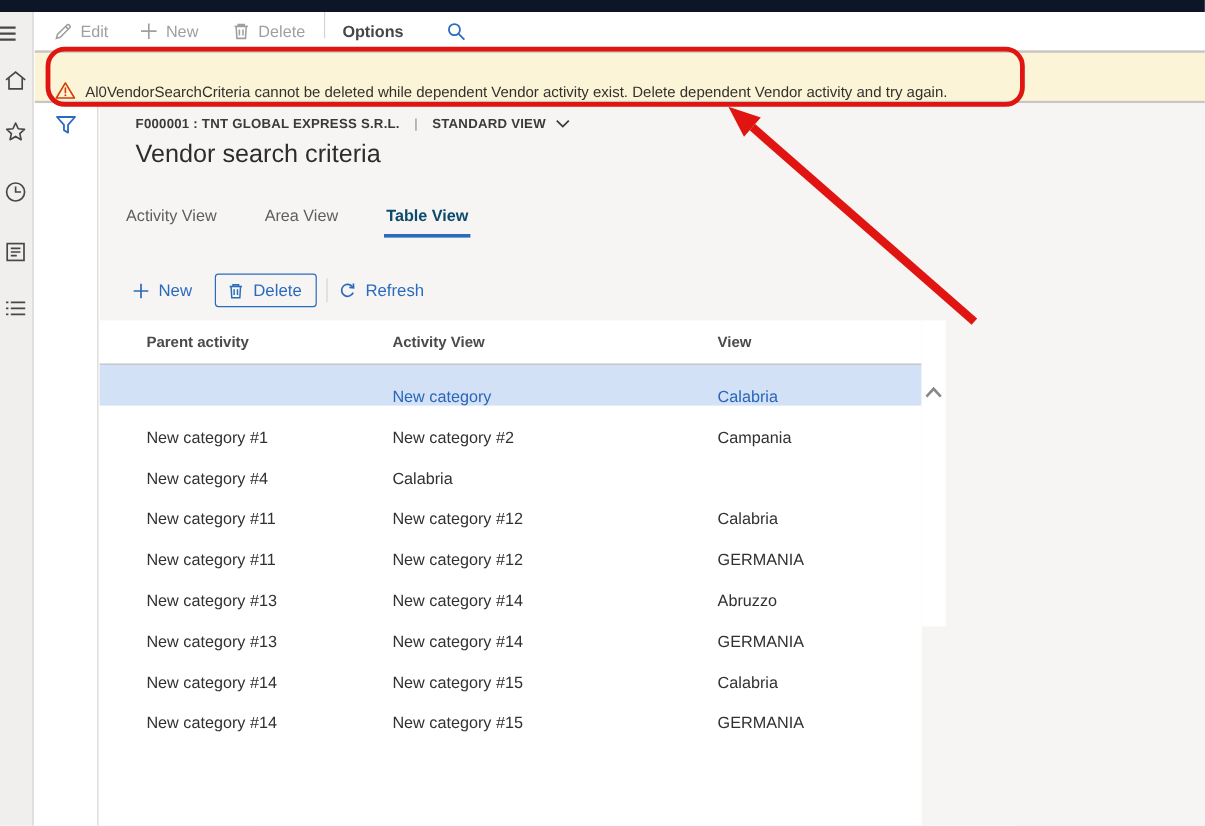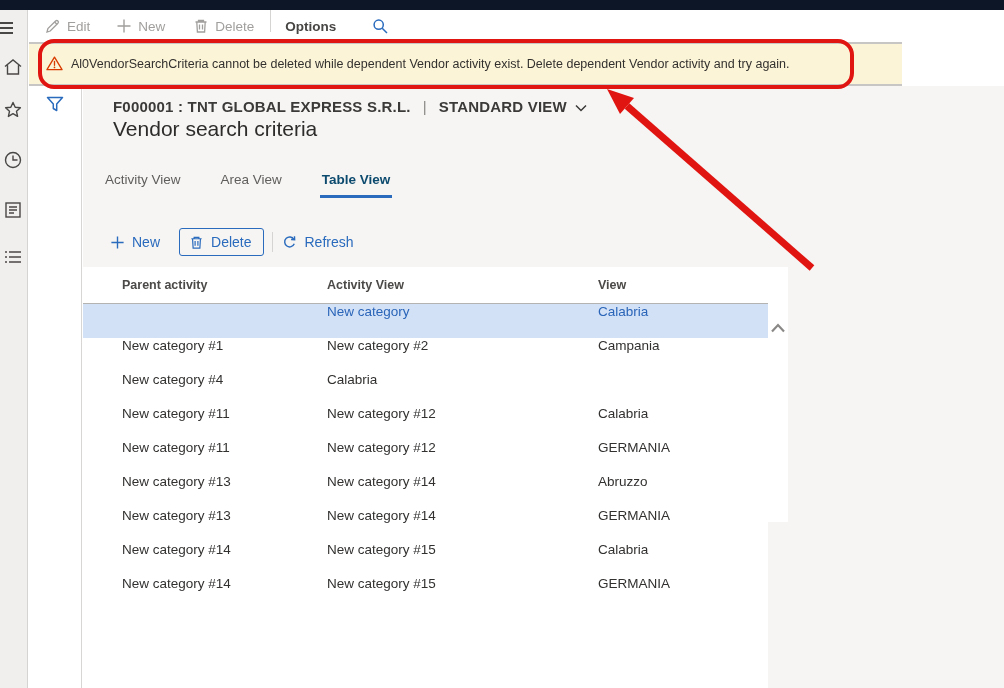--- a/index.html
+++ b/index.html
@@ -15,32 +15,32 @@
   
   #sidebar{position:absolute;left:0;top:10px;width:28px;height:678px;background:#f0efee;border-right:1px solid #d6d4d2;z-index:4}
   .sb-ic{position:absolute;left:3px;width:20px;height:20px;color:#494745;cursor:pointer}
   .sb-ic svg{width:100%;height:100%;display:block}
   
   #toolbar{position:absolute;left:29px;top:10px;width:975px;height:32px;background:#fff;display:flex;z-index:1}
   .tb-item{display:flex;align-items:center;gap:6px;font-size:13.5px;color:var(--gray-icon);margin-left:0;cursor:pointer;white-space:nowrap}
   .tb-item svg{width:16px;height:16px;display:block}
   .tb-sep{width:1px;height:22px;background:#d6d4d2;margin:0 14px 0 16px}
   
-  #banner{position:absolute;left:29px;top:42px;width:873px;height:44px;background:var(--banner-bg);
+  #banner{position:absolute;left:29px;top:42px;width:975px;height:44px;background:var(--banner-bg);
     border-top:2px solid var(--banner-border);border-bottom:2px solid var(--banner-border);
-    display:flex;align-items:center;z-index:1}
+    display:flex;align-items:flex-end;z-index:1}
   #banner .w-ic{width:17px;height:16px;margin-left:17px;flex:none}
   #banner .msg{font-size:12.5px;color:#33312f;margin-left:8px}
   
   #filterpane{position:absolute;left:29px;top:86px;width:53px;height:602px;background:#fff;border-right:1px solid #d8d6d4;z-index:1}
   #filterpane .funnel{position:absolute;left:17px;top:10px;width:18px;height:18px;color:var(--accent);cursor:pointer}
   #main{position:absolute;left:83px;top:86px;width:921px;height:602px;background:#f6f5f3;z-index:1}
   
   #recline{position:absolute;left:30px;top:12px;display:flex;align-items:center;gap:12px;
-    font-size:15px;font-weight:600;color:#3b3a39;letter-spacing:.2px}
+    font-size:11px;font-weight:600;color:#3b3a39;letter-spacing:.2px}
   #recline .pipe{color:#8a8886;font-weight:400}
   #recline .viewsel{display:flex;align-items:flex-start;gap:8px;cursor:pointer}
   #recline .chev{width:12px;height:8px;color:#3b3a39}
   #pagetitle{position:absolute;left:30px;top:31px;font-size:21px;font-weight:400;color:#2d2c2b}
   
   #tabs{position:absolute;left:20px;top:86px;display:flex;gap:36px}
   .tab{font-size:13.5px;color:var(--muted);padding:0 2px 8px 2px;cursor:pointer;border-bottom:3px solid transparent}
   .tab.active{color:#0c4a6e;font-weight:700;border-bottom-color:var(--accent)}
   
   #gridbar{position:absolute;left:27px;top:140px;display:flex;align-items:center;height:32px}
@@ -48,21 +48,21 @@
   .gb-item svg{width:15px;height:15px;display:block}
   .gb-del{border:1px solid var(--accent);border-radius:3px;padding:5px 12px 5px 9px;margin-left:19px}
   .gb-sep{width:1px;height:20px;background:#d6d4d2;margin:0 9px 0 8px}
   
   #grid{position:absolute;left:0;top:181px;width:685px;height:421px;background:#fff}
   #gridhead{display:flex;height:37px;align-items:center;border-bottom:1px solid #b5b3b1;
     font-size:12.5px;font-weight:700;color:#4c4a48}
   .c1{width:244px;padding-left:39px}
   .c2{width:271px}
   .c3{flex:1}
-  .grow{display:flex;height:34px;align-items:flex-start;font-size:13.5px;color:var(--txt);cursor:pointer}
+  .grow{display:flex;height:34px;align-items:flex-end;font-size:13.5px;color:var(--txt);cursor:pointer}
   .grow.sel{background:var(--selrow)}
   .grow.sel .link{color:#2a65b8}
   
   #vscroll{position:absolute;left:685px;top:181px;width:20px;height:255px;background:#fff}
   #vscroll .up{position:absolute;left:3px;top:52px;width:14px;height:10px;color:#8a8886;cursor:pointer}
   
   #ann-rect{position:absolute;left:38px;top:39px;width:816px;height:50px;border:4px solid var(--red);
     border-radius:16px;z-index:60;pointer-events:none}
   #ann-arrow{position:absolute;left:0;top:0;width:1004px;height:688px;z-index:60;pointer-events:none}
 </style>

